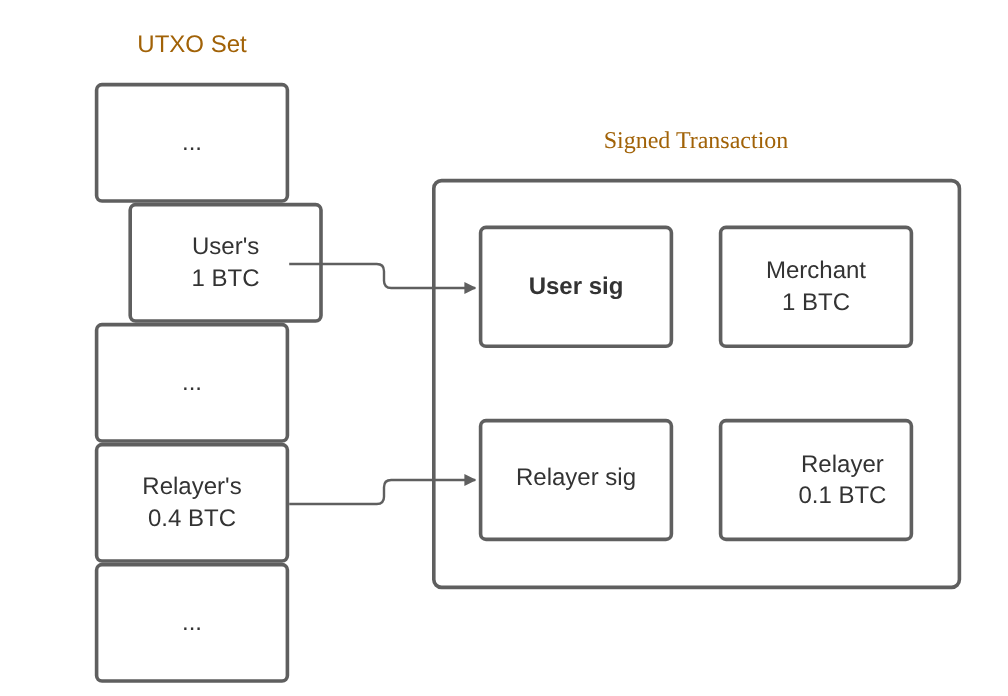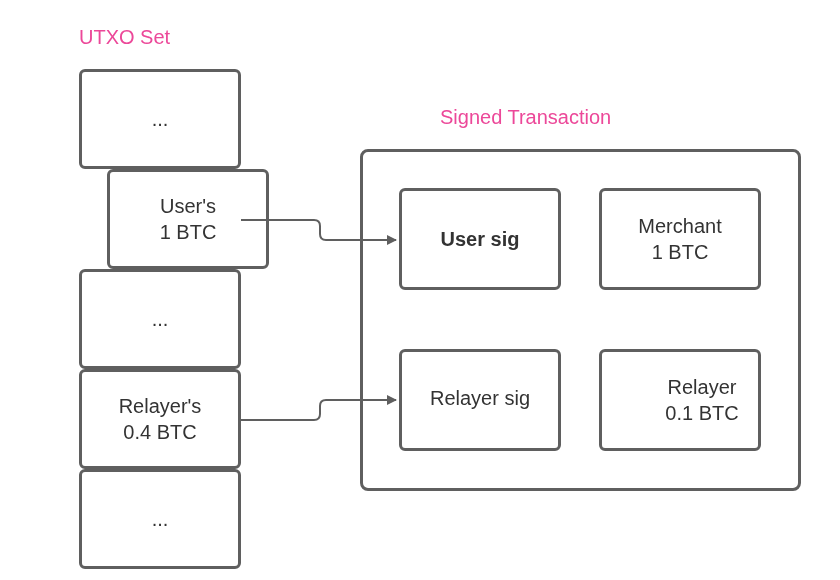--- a/index.html
+++ b/index.html
@@ -1,18 +1,18 @@
 <!DOCTYPE html>
 <html><head>
   <meta charset="utf-8">
   <style>
     html, body { margin: 0; padding: 0; background: #ffffff; }
     body { width: 840px; height: 580px; position: relative; overflow: hidden;
            font-family: "Liberation Sans", sans-serif; color: #333333; }
-    .title { position: absolute; font-size: 20px; color: #ec4899; white-space: nowrap; }
+    .title { position: absolute; font-size: 20px; color: #a16207; text-align: center; white-space: nowrap; }
     .box { position: absolute; box-sizing: border-box; border: 3px solid #5f5f5f; border-radius: 6px;
            background: #ffffff; display: flex; align-items: center; justify-content: center;
            text-align: center; font-size: 20px; line-height: 26px; color: #333333; }
     .box span { display: block; }
     .utxo { left: 79px; width: 162px; height: 100px; }
     .container { left: 360px; top: 149px; width: 441px; height: 342px; border-radius: 8px; }
     .inner { width: 162px; height: 102px; }
     svg.connectors { position: absolute; left: 0; top: 0; }
   </style>
 </head>
@@ -41,21 +41,21 @@
     <span>Relayer's</span>
     <span>0.4 BTC</span>
   </div>
 </div>
 <div class="box utxo" style="top:469px;">
   <div>
       <span>...</span>
     </div>
 </div>
 
-<div class="title" style="left:440px; top:106px; width:280px;">Signed Transaction</div>
+<div class="title" style="left:440px; top:106px; width:280px;font-family:Liberation Serif, serif;">Signed Transaction</div>
 
 <div class="box container"></div>
 
 <div class="box inner" style="left:399px; top:188px;font-weight:bold;">
   <span>User sig</span>
 </div>
 <div class="box inner" style="left:599px; top:188px;">
   <div>
     <span>Merchant</span>
     <span>1 BTC</span>

